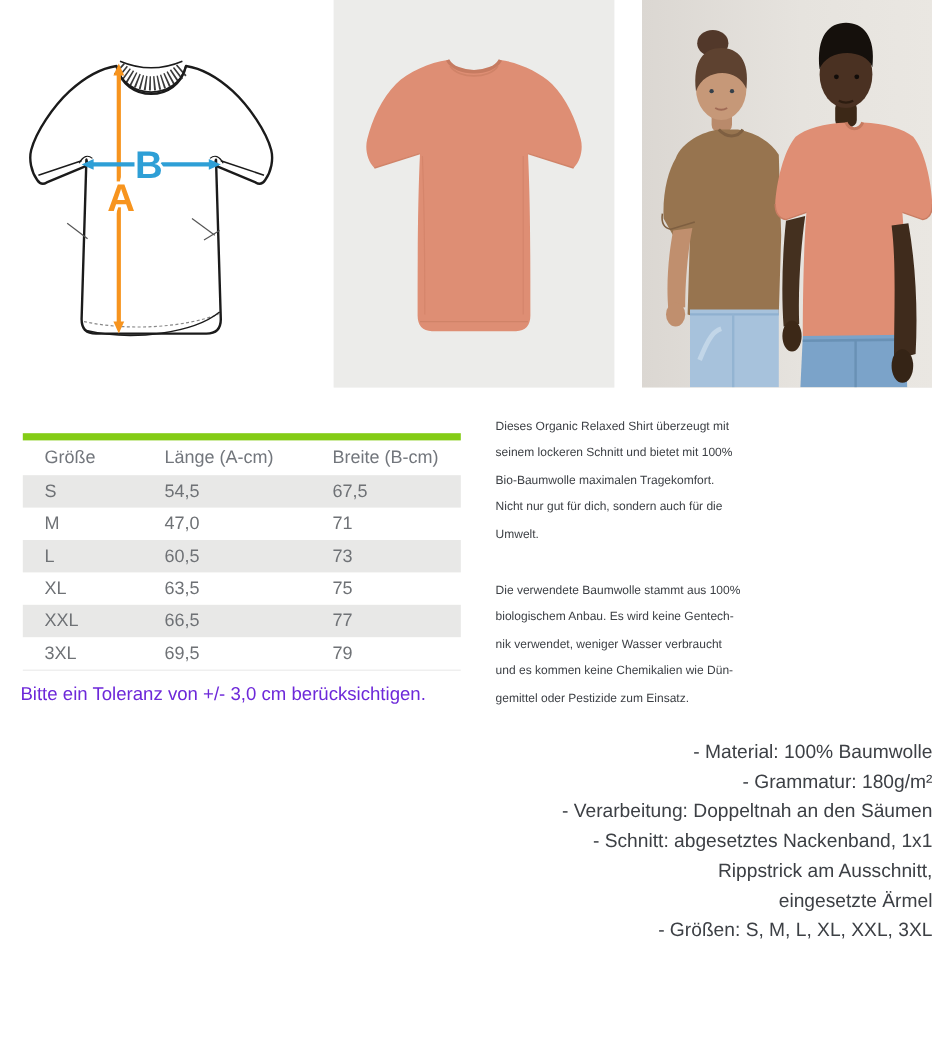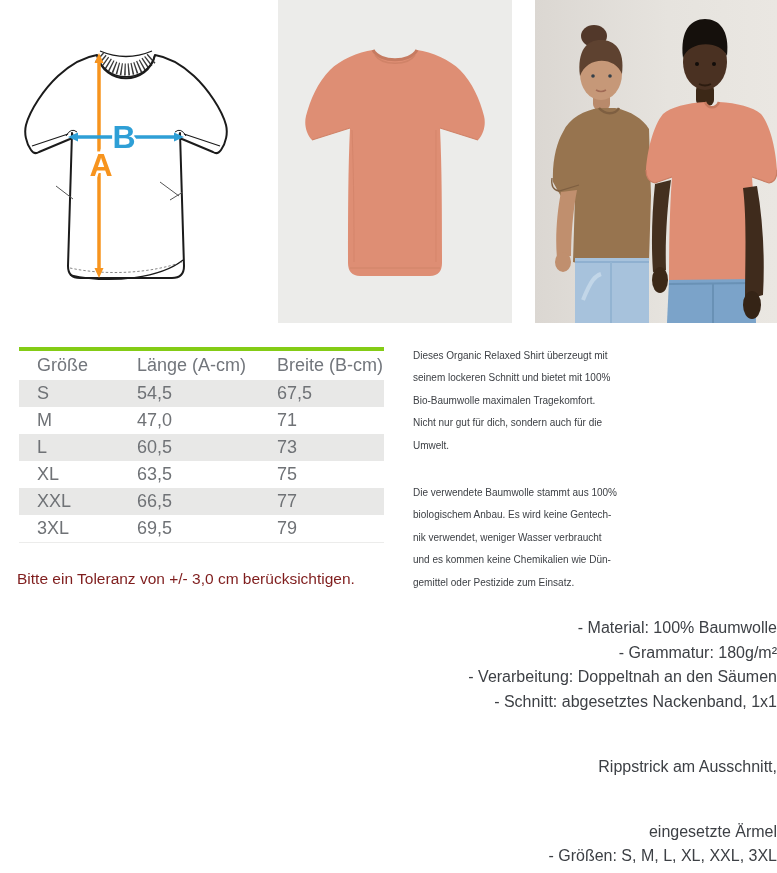--- a/index.html
+++ b/index.html
@@ -6,38 +6,38 @@
   .page{position:relative;width:777px;height:873px;background:#ffffff;overflow:hidden;
         font-family:"Liberation Sans",sans-serif;}
 
   
   .img-tile{position:absolute;top:0;height:323px;overflow:hidden;}
   .diagram-wrap{position:absolute;left:12px;top:40px;width:230px;height:258px;}
   .flat-wrap{left:278px;width:234px;background:#ECECEA;}
   .models-wrap{left:535px;width:242px;background:#E4E1DC;}
 
   
-  .size-table{position:absolute;left:19px;top:347px;width:365px;
-              border-top:4px solid #84cc16;border-bottom:1px solid #ECECEB;
-              font-size:18px;color:#6F7276;}
+  .size-table{position:absolute;left:19px;top:361px;width:365px;
+              border-top:6px solid #84cc16;border-bottom:1px solid #ECECEB;
+              font-size:15px;color:#6F7276;}
   .t-row{display:grid;grid-template-columns:100px 140px 125px;height:27px;line-height:27px;}
   .t-row > div{padding-left:18px;white-space:nowrap;}
   .t-head{height:29px;line-height:29px;color:#72767C;}
   .t-row.odd{background:#E8E8E7;}
 
-  .tolerance{position:absolute;left:17px;top:570px;font-size:15.5px;color:#7f1d1d;white-space:nowrap;}
+  .tolerance{position:absolute;left:17px;top:570px;font-size:15.5px;color:#6d28d9;white-space:nowrap;}
 
   
   .para{position:absolute;left:413px;width:364px;font-size:10px;line-height:22.4px;
         color:#3D4045;white-space:pre-line;}
   .para1{top:345px;}
   .para2{top:482px;}
   .bullets{position:absolute;left:413px;top:616px;width:364px;font-size:16px;
            line-height:24.7px;color:#3D4045;text-align:right;}
-  .bullets .indent{padding-left:75px;margin-top:40px;}
+  .bullets .indent{padding-left:75px;}
 
   svg text.dim-label{font-family:"Liberation Sans",sans-serif;font-weight:bold;font-size:32px;
                      paint-order:stroke;stroke:#ffffff;stroke-width:5px;}
 </style>
 </head>
 <body>
 
 <div class="page">
 
   <div class="diagram-wrap">

